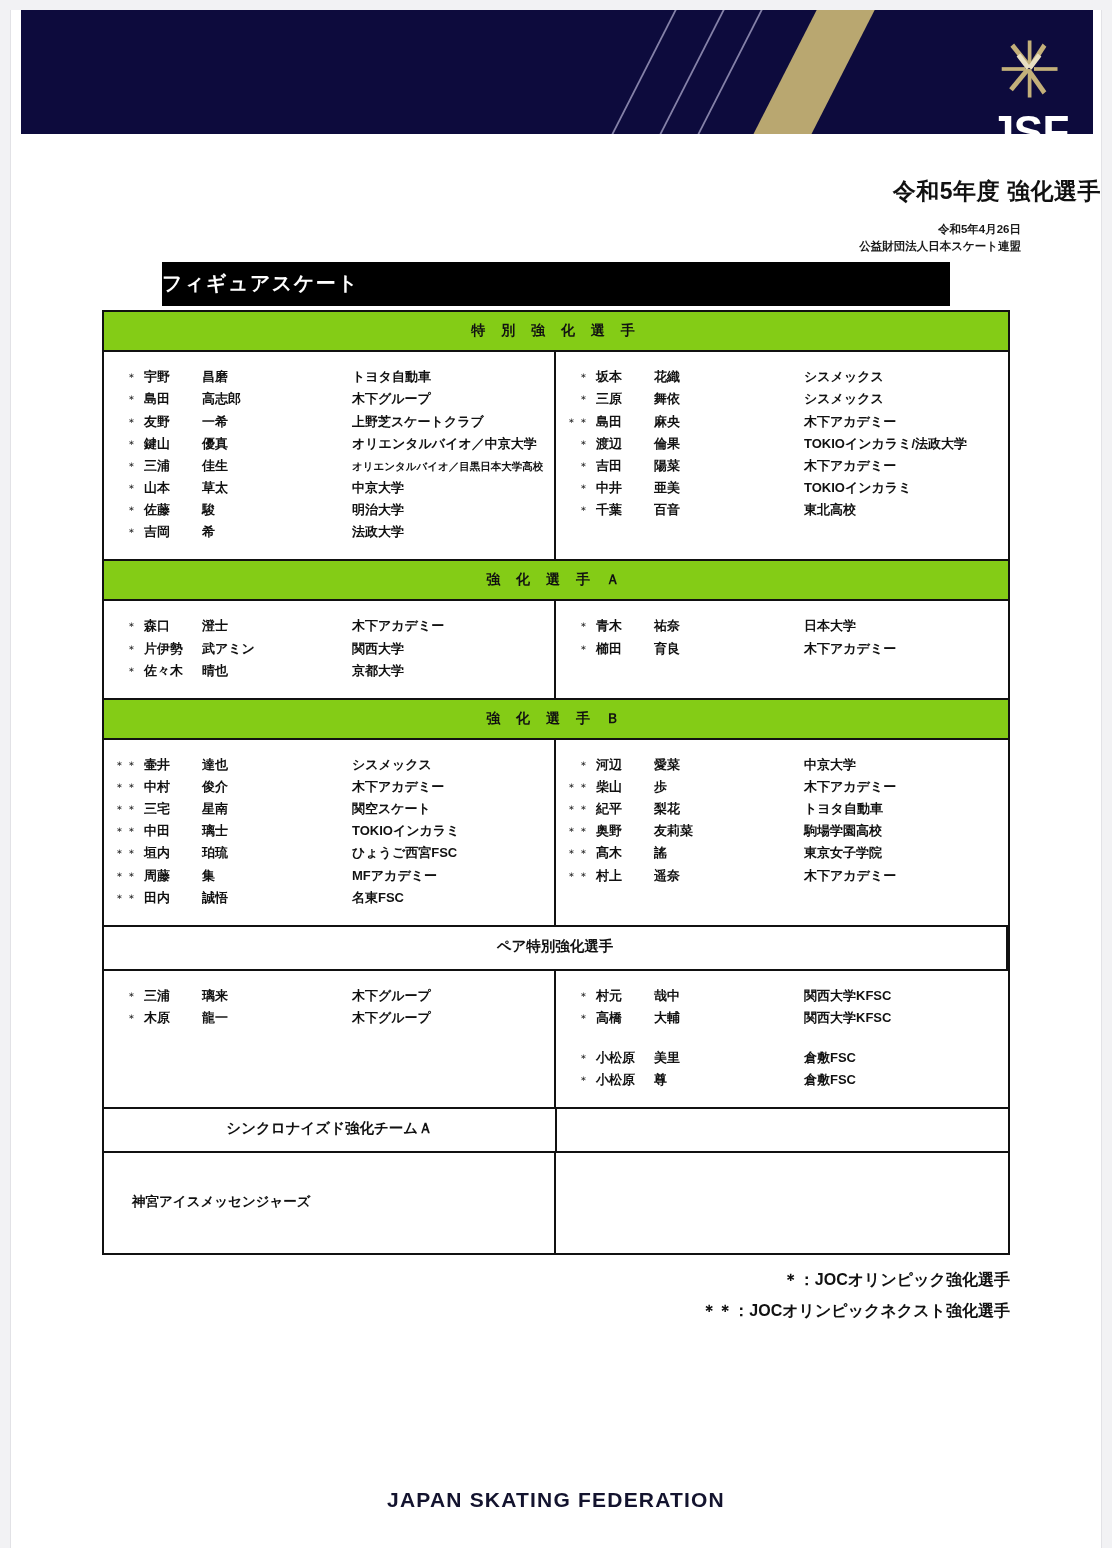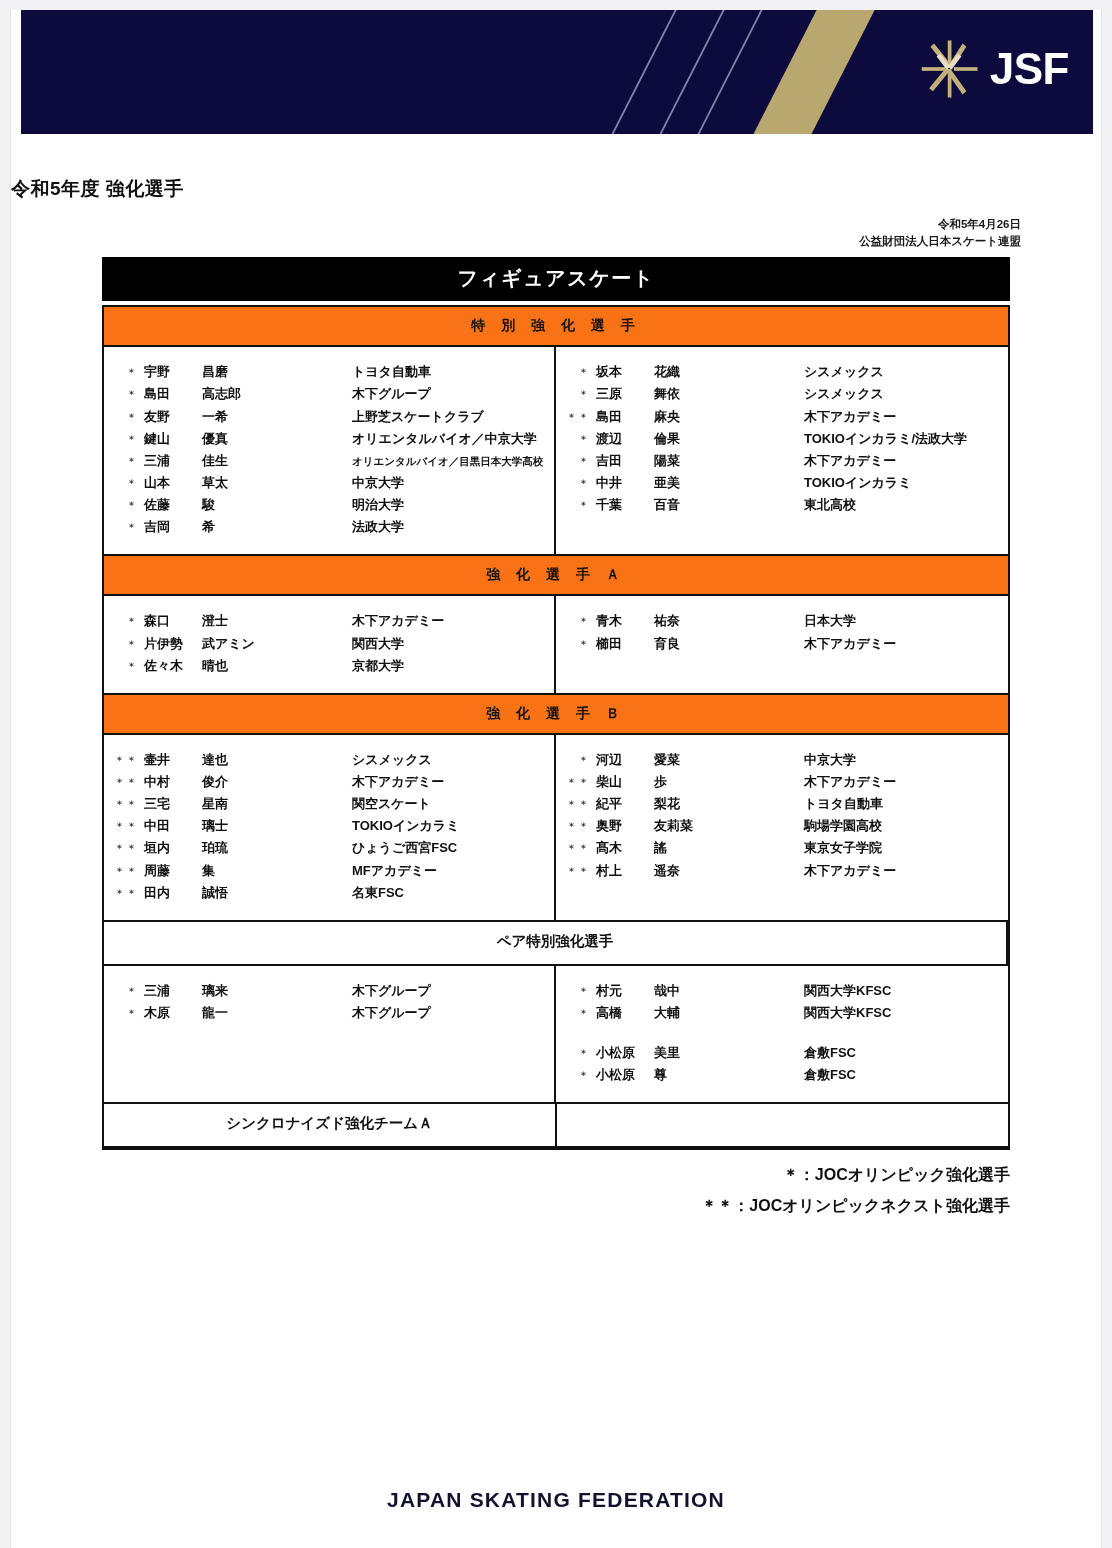--- a/index.html
+++ b/index.html
@@ -57,57 +57,57 @@
   .s3 { left: 704px; }
   .s4 { left: 760px; }
 
   .logo-wrap {
     position: absolute;
     right: 24px;
     top: 28px;
     display: flex;
     align-items: center;
     gap: 10px;
+    flex-direction: column;
   }
   .logo-mark { width: 62px; height: 62px; display:block; }
   .logo-text {
     color: #ffffff;
     font-size: 44px;
     font-weight: bold;
     letter-spacing: -0.5px;
     line-height: 1;
     font-family: "Liberation Sans", sans-serif;
   }
 
   
   .doc-title {
     margin-top: 42px;
-    text-align: left;
-    font-size: 19px;
+    text-align: right;
+    font-size: 23px;
     font-weight: bold;
     color: #111;
     letter-spacing: .5px;
   }
   .meta {
     margin-top: 14px;
     padding-right: 80px;
     text-align: right;
     font-size: 11.5px;
     font-weight: bold;
     color: #1a1a1a;
     line-height: 1.45;
   }
 
   
   .discipline-bar {
     margin: 8px auto 0 auto;
-    width: 908px;
+    width: 788px;
     background: #000000;
     color: #ffffff;
-    text-align: center;
     font-size: 20px;
     font-weight: bold;
     padding: 8px 0 9px 0;
     letter-spacing: 1.5px;
   }
 
   
   .tbl {
     margin: 4px auto 0 auto;
     width: 908px;
@@ -115,21 +115,21 @@
     box-sizing: border-box;
   }
   .sec-head {
     border-bottom: 2px solid #111;
     text-align: center;
     font-size: 14px;
     font-weight: bold;
     color: #111;
     padding: 10px 0 10px 0;
     letter-spacing: 6px;
-    background: #f97316;
+    background: #84cc16;
   }
 
   .split-head {
     display: flex;
     border-bottom: 2px solid #111;
   }
   .split-head > div {
     flex: 1 1 50%;
     text-align: center;
     font-size: 14.5px;
@@ -543,20 +543,26 @@
               <span class="aff">倉敷FSC</span>
             </li>
           </ul>
       </div>
     </div>
 
     <div class="split-head">
       <div>シンクロナイズド強化チームＡ</div>
       <div class="empty-cell"></div>
     </div>
+    <div class="two-col last">
+      <div class="col left">
+        <div class="team-cell">神宮アイスメッセンジャーズ</div>
+      </div>
+      <div class="col empty-cell"></div>
+    </div>
 
   </div>
 
   <div class="footnotes">
     <div>＊：JOCオリンピック強化選手</div>
     <div>＊＊：JOCオリンピックネクスト強化選手</div>
   </div>
 
   <div class="page-footer">JAPAN SKATING FEDERATION</div>
 

